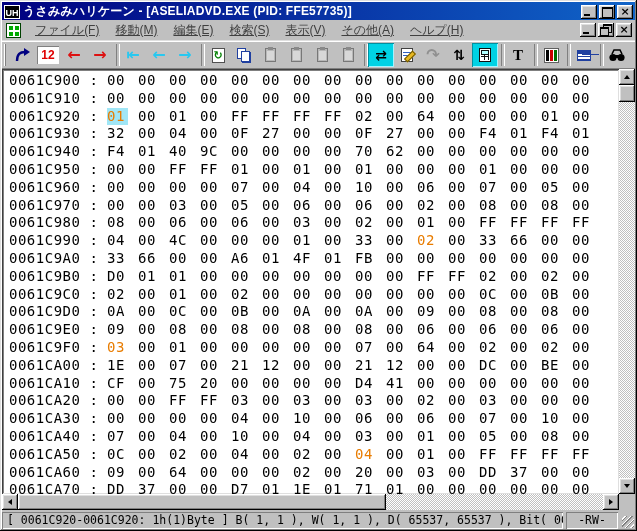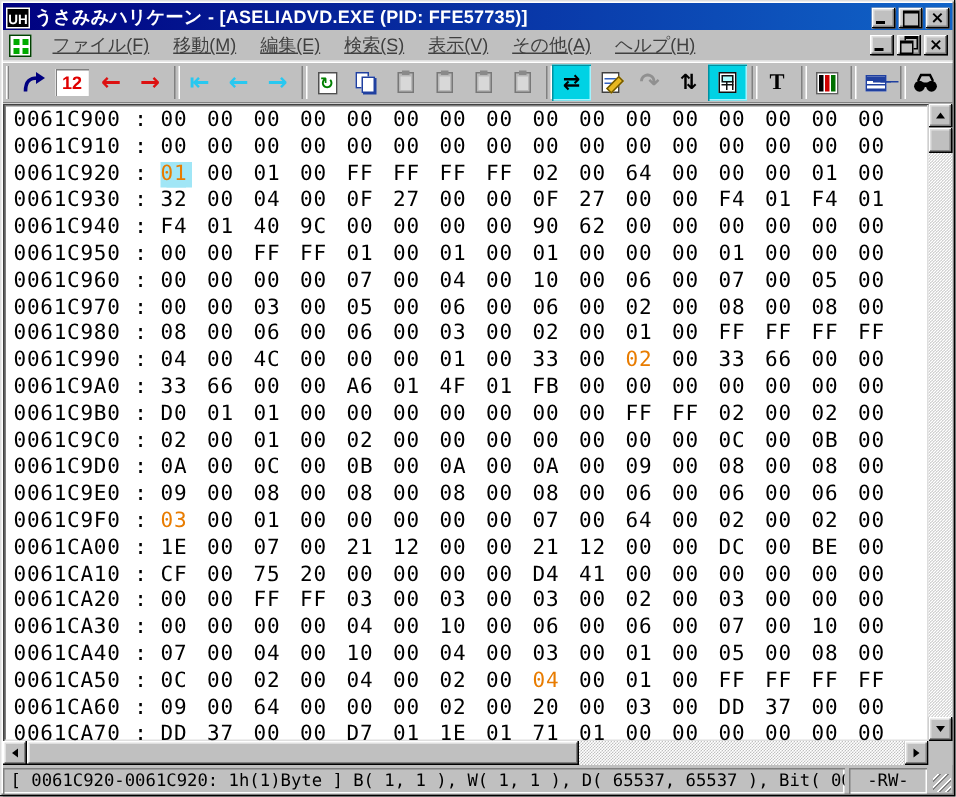--- a/index.html
+++ b/index.html
@@ -441,21 +441,21 @@
           <span class="addr">0061C940</span>
           <span class="colon">:</span>
           <span class="byte">F4</span>
           <span class="byte">01</span>
           <span class="byte">40</span>
           <span class="byte">9C</span>
           <span class="byte">00</span>
           <span class="byte">00</span>
           <span class="byte">00</span>
           <span class="byte">00</span>
-          <span class="byte">90</span>
+          <span class="byte">70</span>
           <span class="byte">62</span>
           <span class="byte">00</span>
           <span class="byte">00</span>
           <span class="byte">00</span>
           <span class="byte">00</span>
           <span class="byte">00</span>
           <span class="byte">00</span>
         </div>
         <div class="hexrow">
           <span class="addr">0061C950</span>

